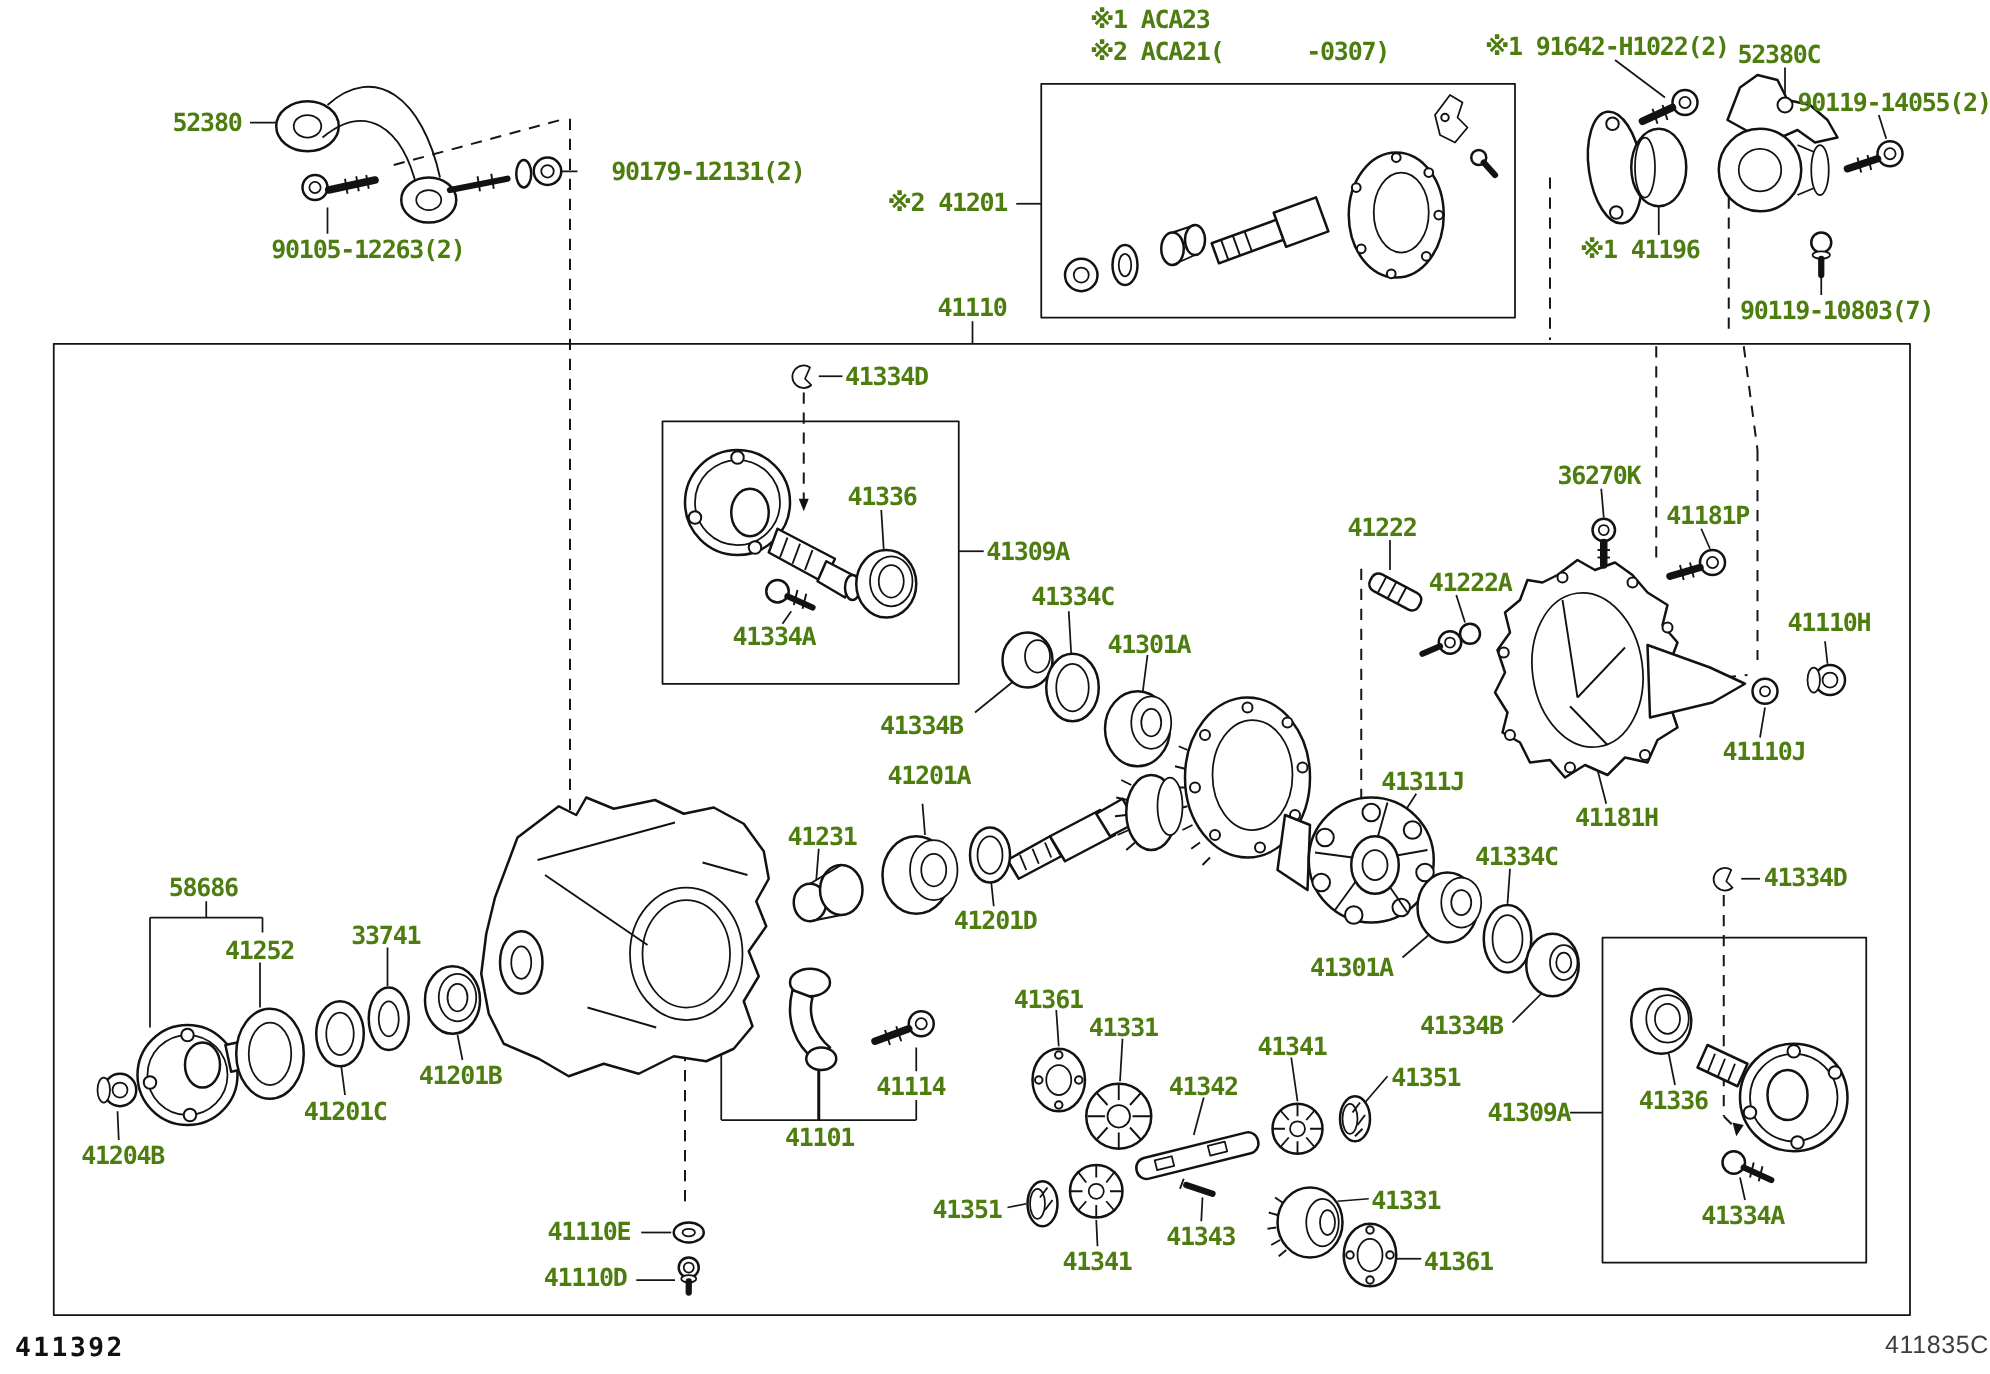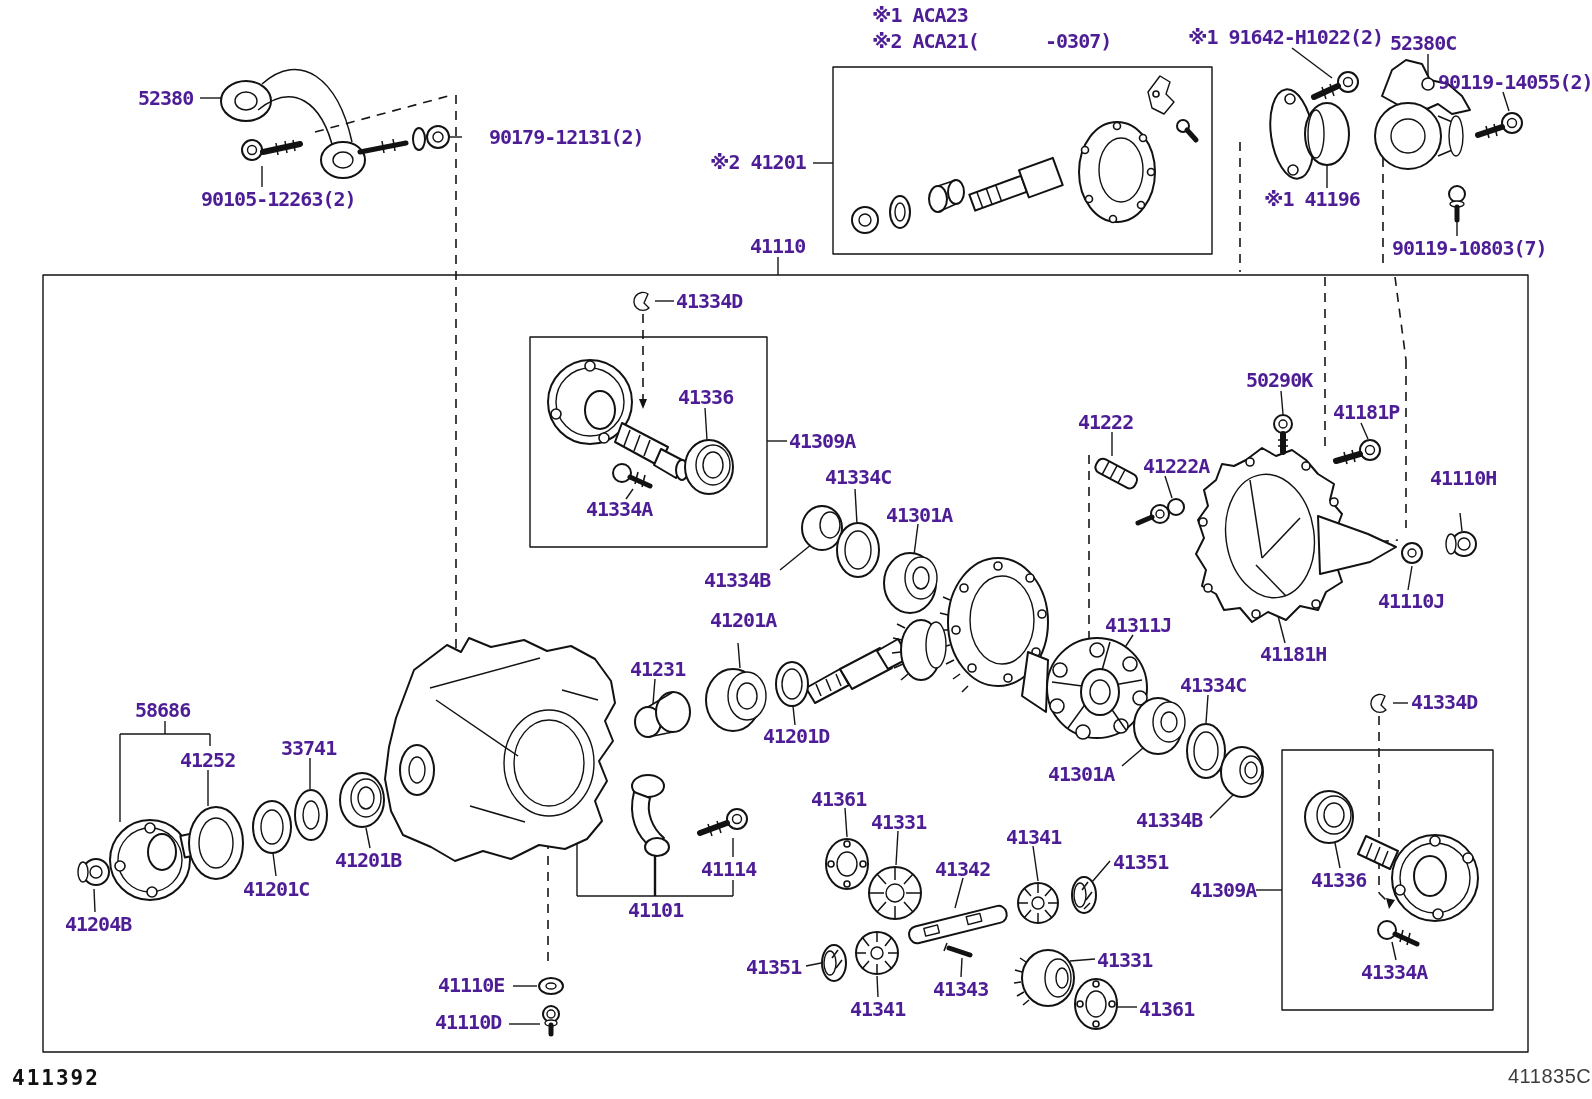--- a/index.html
+++ b/index.html
@@ -1,20 +1,20 @@
 <!DOCTYPE html>
 <html><head>
 <meta charset="utf-8">
 <style>
   html,body{margin:0;padding:0;background:#fff;}
   #stage{position:relative;width:1592px;height:1099px;background:#ffffff;overflow:hidden;
          font-family:"DejaVu Sans Mono","DejaVu Sans",monospace;}
   #art{position:absolute;left:0;top:0;}
   .lbl{position:absolute;font:700 20px/1.05 "DejaVu Sans Mono","DejaVu Sans",monospace;
-       letter-spacing:-1px;color:#4c1d95;white-space:pre;}
+       letter-spacing:-1px;color:#4d7c0f;white-space:pre;}
   .sheet-left{font:700 21px/1 "DejaVu Sans Mono",monospace;letter-spacing:2px;color:#111;}
   .sheet-right{font:400 20px/1 "Liberation Sans",sans-serif;letter-spacing:.5px;color:#3d3d3d;}
   
   .pt{fill:#fff;stroke:#121212;stroke-width:2;stroke-linejoin:round;}
   .ptt{fill:#fff;stroke:#121212;stroke-width:1.4;stroke-linejoin:round;}
   .ln{stroke:#121212;stroke-width:1.5;fill:none;}
   .ld{stroke:#161616;stroke-width:1.4;fill:none;}
   .thk{stroke:#121212;stroke-width:2.4;fill:none;}
   .sh6{stroke:#121212;stroke-width:6;fill:none;stroke-linecap:round;}
   .sh5{stroke:#121212;stroke-width:5;fill:none;stroke-linecap:round;}
@@ -512,21 +512,21 @@
       <line class="sh5" x1="1395" y1="934" x2="1417" y2="944"></line>
       <line class="ln" x1="1403" y1="930" x2="1400" y2="942"></line>
       <line class="ln" x1="1410" y1="933" x2="1407" y2="945"></line>
     </g>
     <path class="ptt" d="M1385,696 a9,9 0 1 0 1,14 l-5,-5 z"></path>
   </g>
 </svg>
 
 <span class="lbl" style="left:138px;top:88px">52380</span>
 <span class="lbl" style="left:489px;top:127px">90179-12131(2)</span>
-<span class="lbl" style="left:201px;top:189px">90105-12263(2)</span>
+<span class="lbl" style="left:217px;top:189px">90105-12263(2)</span>
 <span class="lbl" style="left:872px;top:5px">※1 ACA23</span>
 <span class="lbl" style="left:872px;top:31px">※2 ACA21(      -0307)</span>
 <span class="lbl" style="left:710px;top:152px">※2 41201</span>
 <span class="lbl" style="left:750px;top:236px">41110</span>
 <span class="lbl" style="left:1188px;top:27px">※1 91642-H1022(2)</span>
 <span class="lbl" style="left:1390px;top:33px">52380C</span>
 <span class="lbl" style="left:1438px;top:72px">90119-14055(2)</span>
 <span class="lbl" style="left:1264px;top:189px">※1 41196</span>
 <span class="lbl" style="left:1392px;top:238px">90119-10803(7)</span>
 <span class="lbl" style="left:676px;top:291px">41334D</span>
@@ -534,23 +534,23 @@
 <span class="lbl" style="left:789px;top:431px">41309A</span>
 <span class="lbl" style="left:586px;top:499px">41334A</span>
 <span class="lbl" style="left:825px;top:467px">41334C</span>
 <span class="lbl" style="left:886px;top:505px">41301A</span>
 <span class="lbl" style="left:704px;top:570px">41334B</span>
 <span class="lbl" style="left:630px;top:659px">41231</span>
 <span class="lbl" style="left:710px;top:610px">41201A</span>
 <span class="lbl" style="left:763px;top:726px">41201D</span>
 <span class="lbl" style="left:1078px;top:412px">41222</span>
 <span class="lbl" style="left:1143px;top:456px">41222A</span>
-<span class="lbl" style="left:1246px;top:370px">50290K</span>
+<span class="lbl" style="left:1246px;top:370px">36270K</span>
 <span class="lbl" style="left:1333px;top:402px">41181P</span>
-<span class="lbl" style="left:1430px;top:468px">41110H</span>
+<span class="lbl" style="left:1430px;top:488px">41110H</span>
 <span class="lbl" style="left:1378px;top:591px">41110J</span>
 <span class="lbl" style="left:1105px;top:615px">41311J</span>
 <span class="lbl" style="left:1260px;top:644px">41181H</span>
 <span class="lbl" style="left:1180px;top:675px">41334C</span>
 <span class="lbl" style="left:1048px;top:764px">41301A</span>
 <span class="lbl" style="left:1136px;top:810px">41334B</span>
 <span class="lbl" style="left:1411px;top:692px">41334D</span>
 <span class="lbl" style="left:1311px;top:870px">41336</span>
 <span class="lbl" style="left:1190px;top:880px">41309A</span>
 <span class="lbl" style="left:1361px;top:962px">41334A</span>

